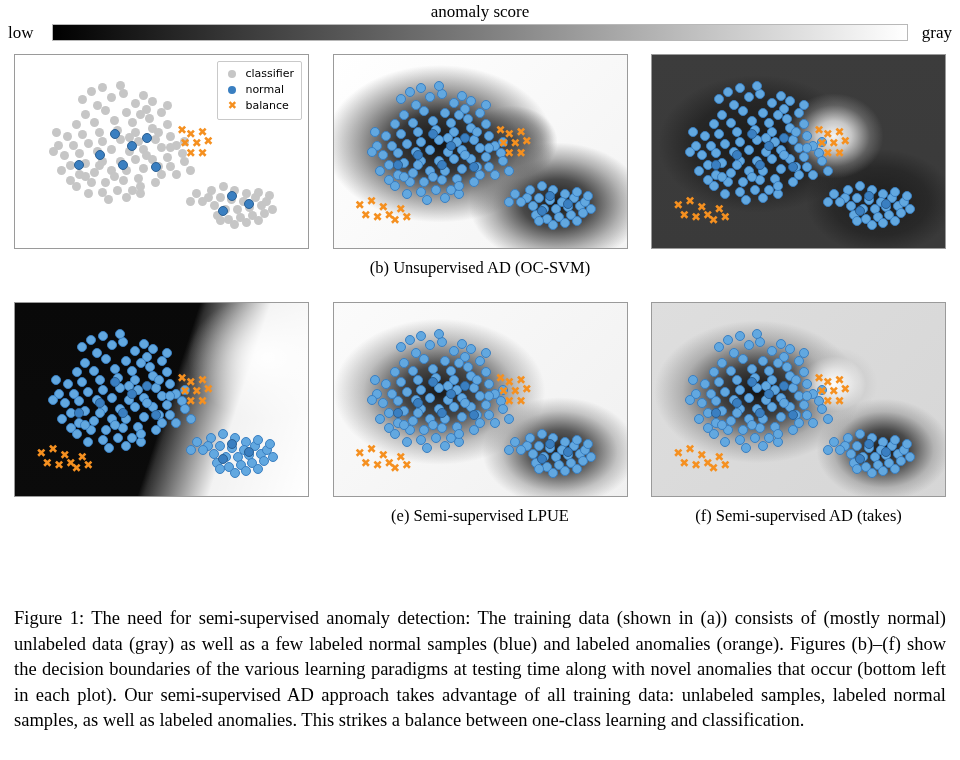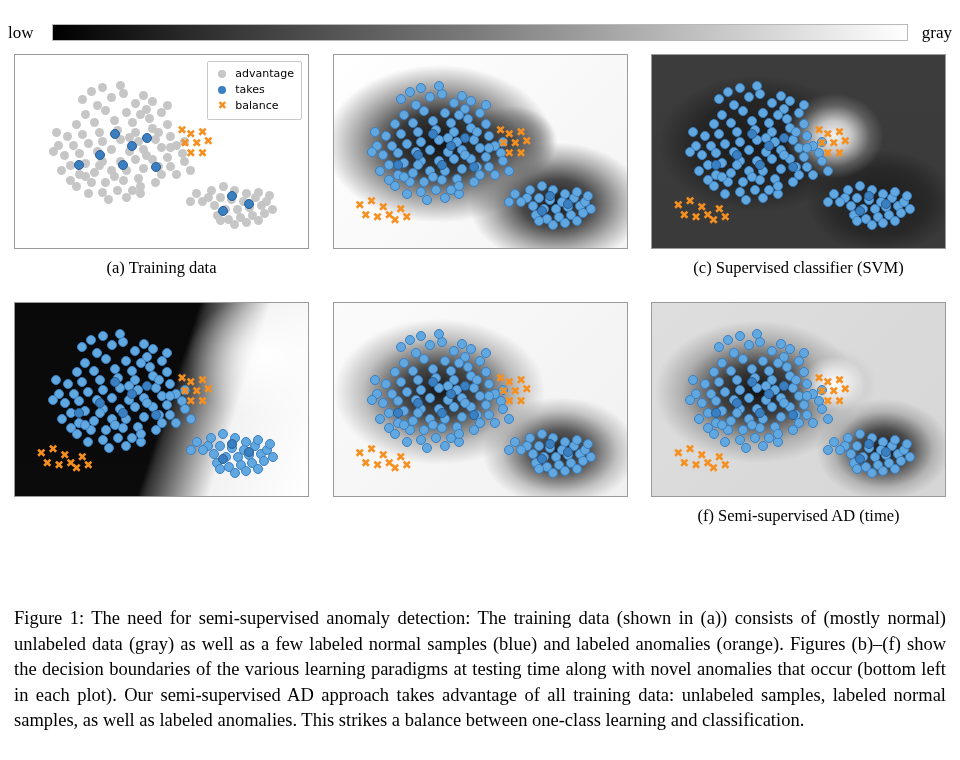--- a/index.html
+++ b/index.html
@@ -185,20 +185,21 @@
     text-align: justify;
     font-family: "Liberation Serif", serif;
   }
 </style>
 </head>
 <body>
 
 <div class="page">
 
   <div class="cbar-wrap">
+    <div class="cbar-title">anomaly score</div>
     <div class="cbar-low">low</div>
     <div class="cbar-gradient"></div>
     <div class="cbar-high">gray</div>
   </div>
 
   <div class="grid">
 
     <div class="row first">
 
       <div class="cell">
@@ -340,33 +341,32 @@
               <div class="xmark" style="left: 58%; top: 46%;">✖</div>
               <div class="xmark" style="left: 62%; top: 46%;">✖</div>
               <div class="xmark" style="left: 66%; top: 45%;">✖</div>
               <div class="xmark" style="left: 60%; top: 51%;">✖</div>
               <div class="xmark" style="left: 64%; top: 51%;">✖</div>
               <div class="xmark" style="left: 57%; top: 39%;">✖</div>
             </div>
           <div class="legend">
             <div class="legend-row">
               <span class="legend-swatch"><span class="sw-dot gray"></span></span>
-              <span>advantage</span>
+              <span>classifier</span>
             </div>
             <div class="legend-row">
               <span class="legend-swatch"><span class="sw-dot blue"></span></span>
-              <span>takes</span>
+              <span>normal</span>
             </div>
             <div class="legend-row">
               <span class="legend-swatch"><span class="sw-x">✖</span></span>
               <span>balance</span>
             </div>
           </div>
         </div>
-        <div class="caption">(a) Training data</div>
       </div>
 
       <div class="cell">
         <div class="panel" id="panel-b">
           <svg class="contour-lines" viewBox="0 0 295 195" preserveAspectRatio="none">
               <ellipse cx="106" cy="90" rx="10.909090909090908" ry="7.454545454545454" fill="none" stroke="rgba(255,255,255,0.30)" stroke-width="0.7"></ellipse>
               <ellipse cx="106" cy="90" rx="21.818181818181817" ry="14.909090909090908" fill="none" stroke="rgba(255,255,255,0.30)" stroke-width="0.7"></ellipse>
               <ellipse cx="106" cy="90" rx="32.72727272727273" ry="22.363636363636363" fill="none" stroke="rgba(255,255,255,0.30)" stroke-width="0.7"></ellipse>
               <ellipse cx="106" cy="90" rx="43.63636363636363" ry="29.818181818181817" fill="none" stroke="rgba(255,255,255,0.30)" stroke-width="0.7"></ellipse>
               <ellipse cx="106" cy="90" rx="54.54545454545455" ry="37.27272727272727" fill="none" stroke="rgba(255,255,255,0.30)" stroke-width="0.7"></ellipse>
@@ -530,20 +530,21 @@
               <div class="xmark" style="left: 13%; top: 76%;">✖</div>
               <div class="xmark" style="left: 17%; top: 79%;">✖</div>
               <div class="xmark" style="left: 11%; top: 83%;">✖</div>
               <div class="xmark" style="left: 15%; top: 84%;">✖</div>
               <div class="xmark" style="left: 19%; top: 83%;">✖</div>
               <div class="xmark" style="left: 23%; top: 80%;">✖</div>
               <div class="xmark" style="left: 21%; top: 86%;">✖</div>
               <div class="xmark" style="left: 25%; top: 84%;">✖</div>
             </div>
         </div>
+        <div class="caption">(b) Unsupervised AD (OC-SVM)</div>
       </div>
 
       <div class="cell">
         <div class="panel" id="panel-c">
           <svg class="contour-lines" viewBox="0 0 295 195" preserveAspectRatio="none">
               <ellipse cx="106" cy="90" rx="13.714285714285714" ry="10" fill="none" stroke="rgba(255,255,255,0.30)" stroke-width="0.7"></ellipse>
               <ellipse cx="106" cy="90" rx="27.428571428571427" ry="20" fill="none" stroke="rgba(255,255,255,0.30)" stroke-width="0.7"></ellipse>
               <ellipse cx="106" cy="90" rx="41.142857142857146" ry="30" fill="none" stroke="rgba(255,255,255,0.30)" stroke-width="0.7"></ellipse>
               <ellipse cx="106" cy="90" rx="54.857142857142854" ry="40" fill="none" stroke="rgba(255,255,255,0.30)" stroke-width="0.7"></ellipse>
               <ellipse cx="106" cy="90" rx="68.57142857142857" ry="50" fill="none" stroke="rgba(255,255,255,0.30)" stroke-width="0.7"></ellipse>
@@ -706,21 +707,20 @@
               <div class="xmark" style="left: 13%; top: 76%;">✖</div>
               <div class="xmark" style="left: 17%; top: 79%;">✖</div>
               <div class="xmark" style="left: 11%; top: 83%;">✖</div>
               <div class="xmark" style="left: 15%; top: 84%;">✖</div>
               <div class="xmark" style="left: 19%; top: 83%;">✖</div>
               <div class="xmark" style="left: 23%; top: 80%;">✖</div>
               <div class="xmark" style="left: 21%; top: 86%;">✖</div>
               <div class="xmark" style="left: 25%; top: 84%;">✖</div>
             </div>
         </div>
-        <div class="caption">(c) Supervised classifier (SVM)</div>
       </div>
     </div>
 
     <div class="row second">
 
       <div class="cell">
         <div class="panel" id="panel-d">
           <svg class="contour-lines" viewBox="0 0 295 195" preserveAspectRatio="none">
               <ellipse cx="250" cy="50" rx="10" ry="8.666666666666666" fill="none" stroke="rgba(130,130,130,0.45)" stroke-width="0.7"></ellipse>
               <ellipse cx="250" cy="50" rx="20" ry="17.333333333333332" fill="none" stroke="rgba(130,130,130,0.45)" stroke-width="0.7"></ellipse>
@@ -1054,20 +1054,21 @@
               <div class="xmark" style="left: 13%; top: 76%;">✖</div>
               <div class="xmark" style="left: 17%; top: 79%;">✖</div>
               <div class="xmark" style="left: 11%; top: 83%;">✖</div>
               <div class="xmark" style="left: 15%; top: 84%;">✖</div>
               <div class="xmark" style="left: 19%; top: 83%;">✖</div>
               <div class="xmark" style="left: 23%; top: 80%;">✖</div>
               <div class="xmark" style="left: 21%; top: 86%;">✖</div>
               <div class="xmark" style="left: 25%; top: 84%;">✖</div>
             </div>
         </div>
+        <div class="caption">(e) Semi-supervised LPUE</div>
       </div>
 
       <div class="cell">
         <div class="panel" id="panel-f">
           <svg class="contour-lines" viewBox="0 0 295 195" preserveAspectRatio="none">
               <ellipse cx="106" cy="90" rx="9.333333333333334" ry="6.5" fill="none" stroke="rgba(255,255,255,0.32)" stroke-width="0.7"></ellipse>
               <ellipse cx="106" cy="90" rx="18.666666666666668" ry="13" fill="none" stroke="rgba(255,255,255,0.32)" stroke-width="0.7"></ellipse>
               <ellipse cx="106" cy="90" rx="28" ry="19.5" fill="none" stroke="rgba(255,255,255,0.32)" stroke-width="0.7"></ellipse>
               <ellipse cx="106" cy="90" rx="37.333333333333336" ry="26" fill="none" stroke="rgba(255,255,255,0.32)" stroke-width="0.7"></ellipse>
               <ellipse cx="106" cy="90" rx="46.666666666666664" ry="32.5" fill="none" stroke="rgba(255,255,255,0.32)" stroke-width="0.7"></ellipse>
@@ -1237,19 +1238,19 @@
               <div class="xmark" style="left: 13%; top: 76%;">✖</div>
               <div class="xmark" style="left: 17%; top: 79%;">✖</div>
               <div class="xmark" style="left: 11%; top: 83%;">✖</div>
               <div class="xmark" style="left: 15%; top: 84%;">✖</div>
               <div class="xmark" style="left: 19%; top: 83%;">✖</div>
               <div class="xmark" style="left: 23%; top: 80%;">✖</div>
               <div class="xmark" style="left: 21%; top: 86%;">✖</div>
               <div class="xmark" style="left: 25%; top: 84%;">✖</div>
             </div>
         </div>
-        <div class="caption">(f) Semi-supervised AD (time)</div>
+        <div class="caption">(f) Semi-supervised AD (takes)</div>
       </div>
     </div>
   </div>
 
   <div class="figcaption">Figure 1: The need for semi-supervised anomaly detection: The training data (shown in (a)) consists of (mostly normal) unlabeled data (gray) as well as a few labeled normal samples (blue) and labeled anomalies (orange). Figures (b)–(f) show the decision boundaries of the various learning paradigms at testing time along with novel anomalies that occur (bottom left in each plot). Our semi-supervised AD approach takes advantage of all training data: unlabeled samples, labeled normal samples, as well as labeled anomalies. This strikes a balance between one-class learning and classification.</div>
 </div>
 
 </body></html>

